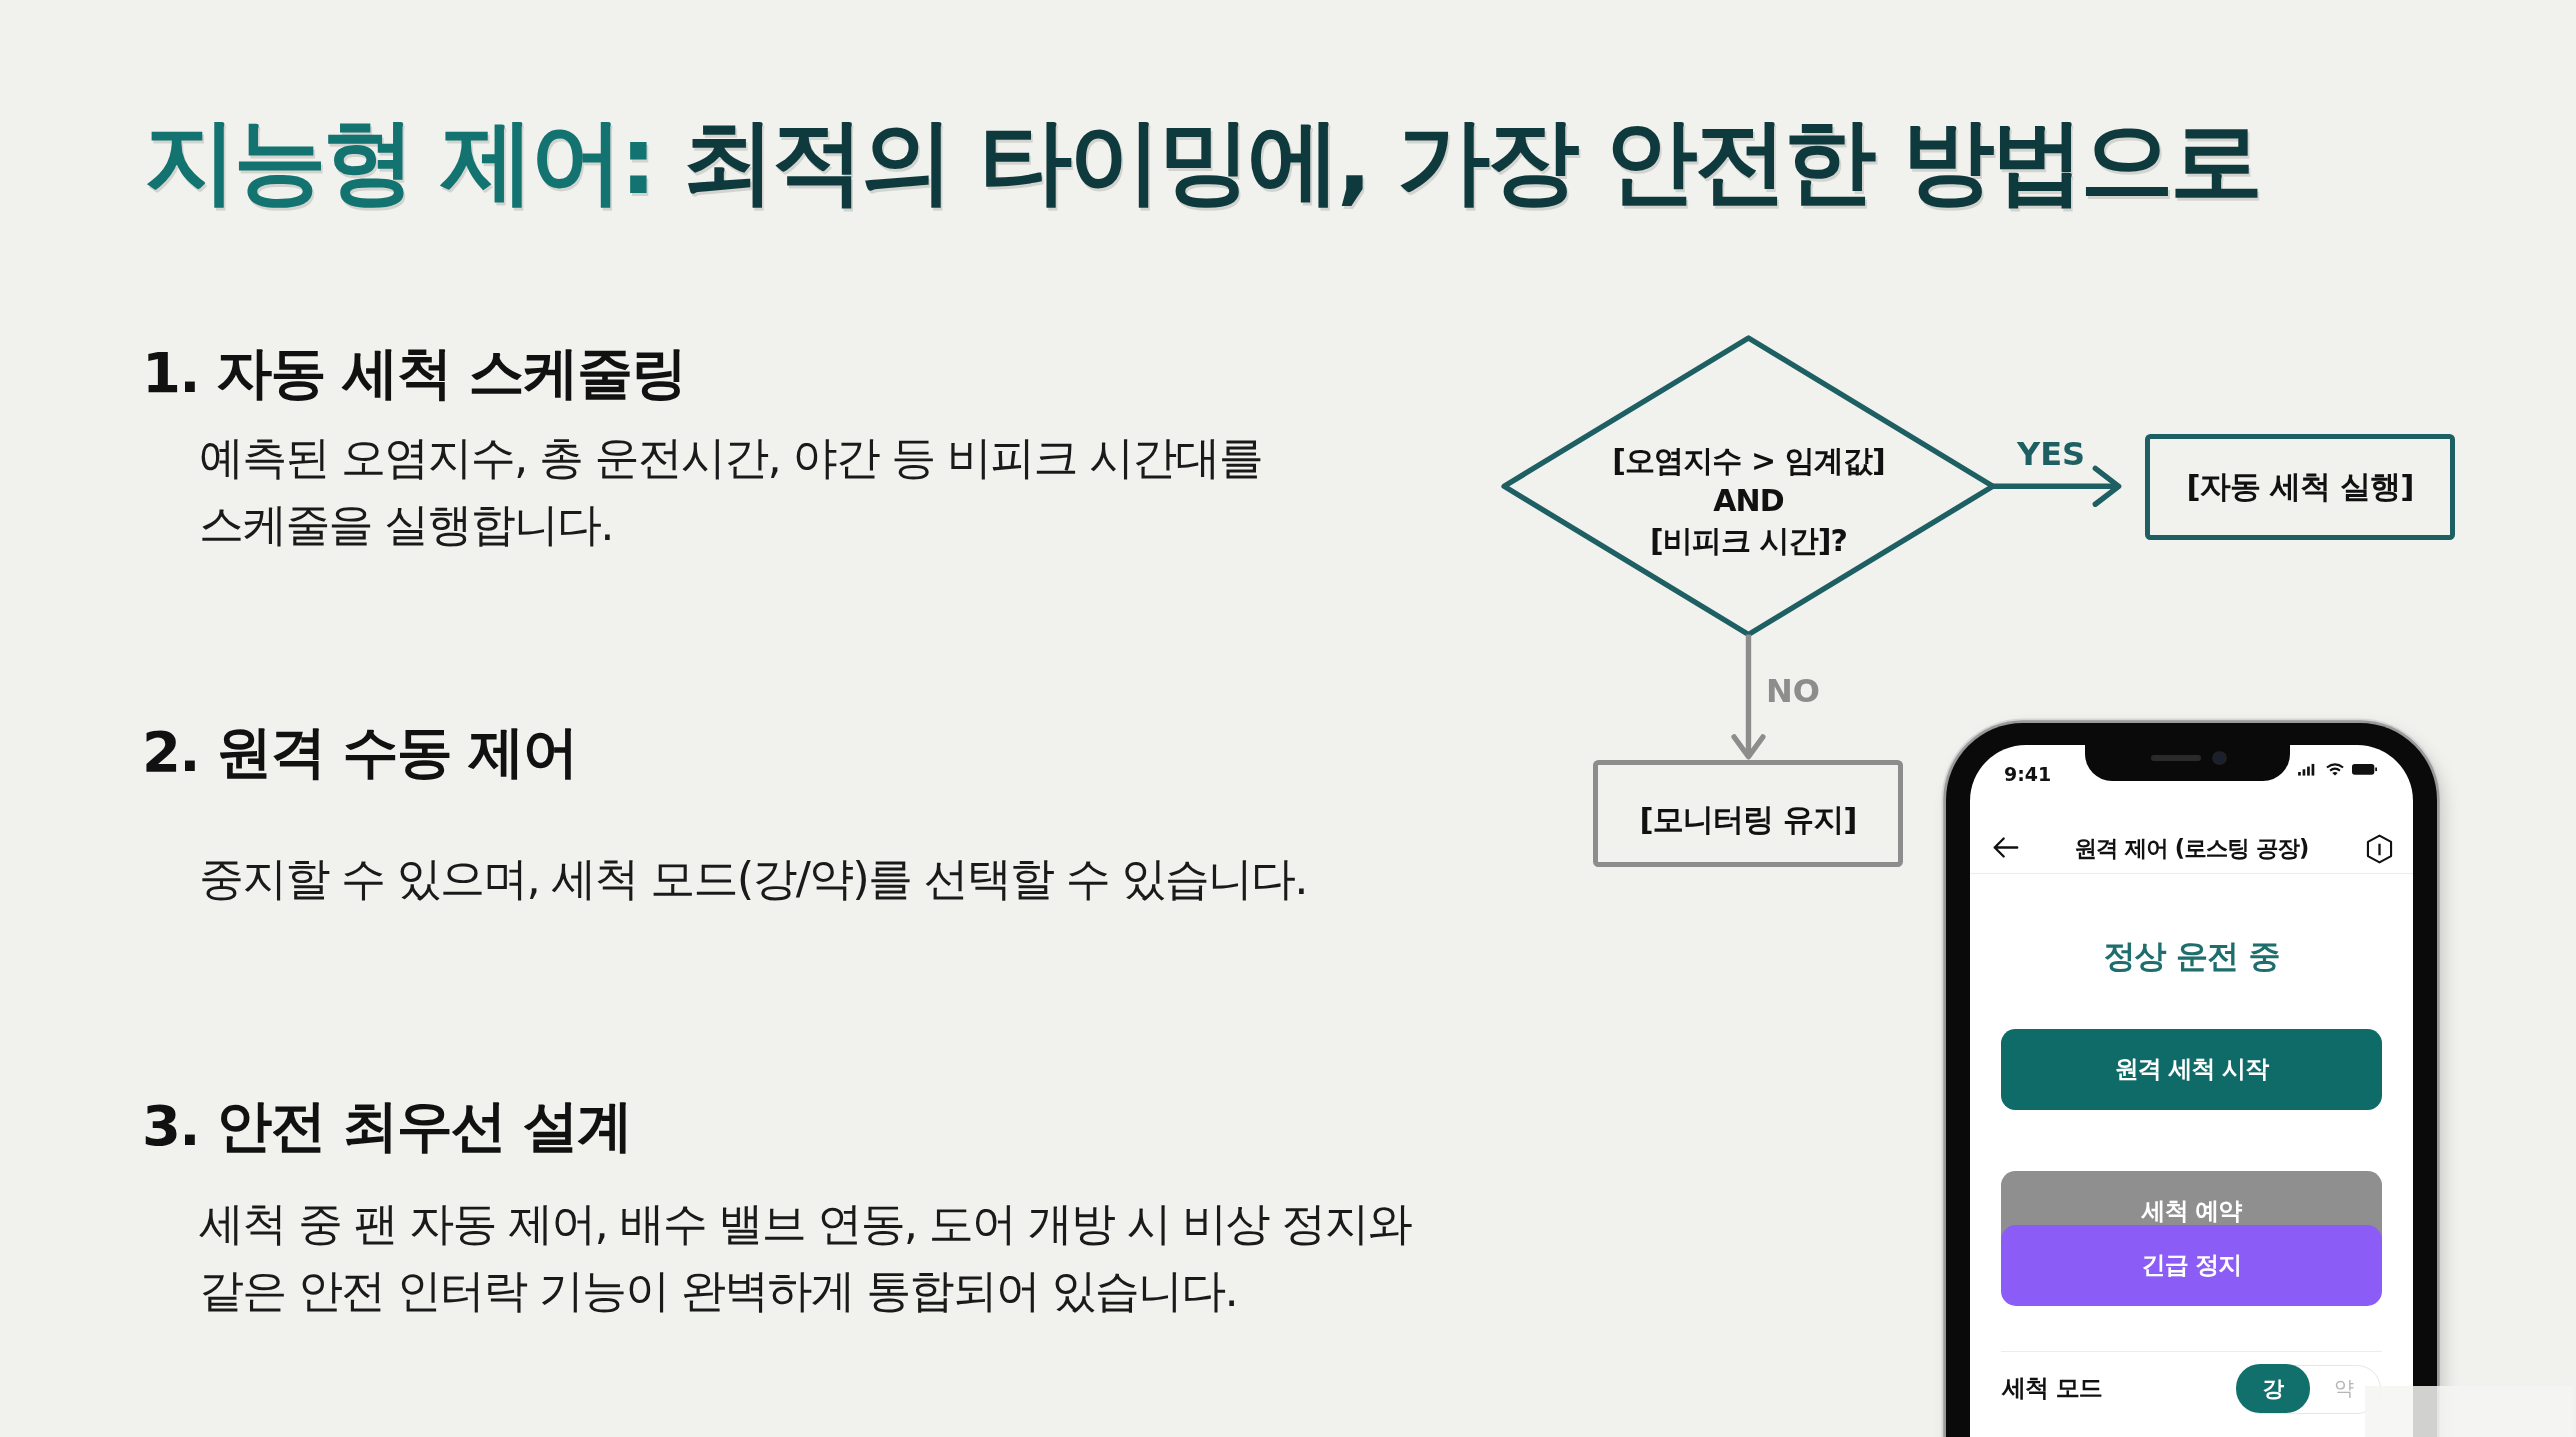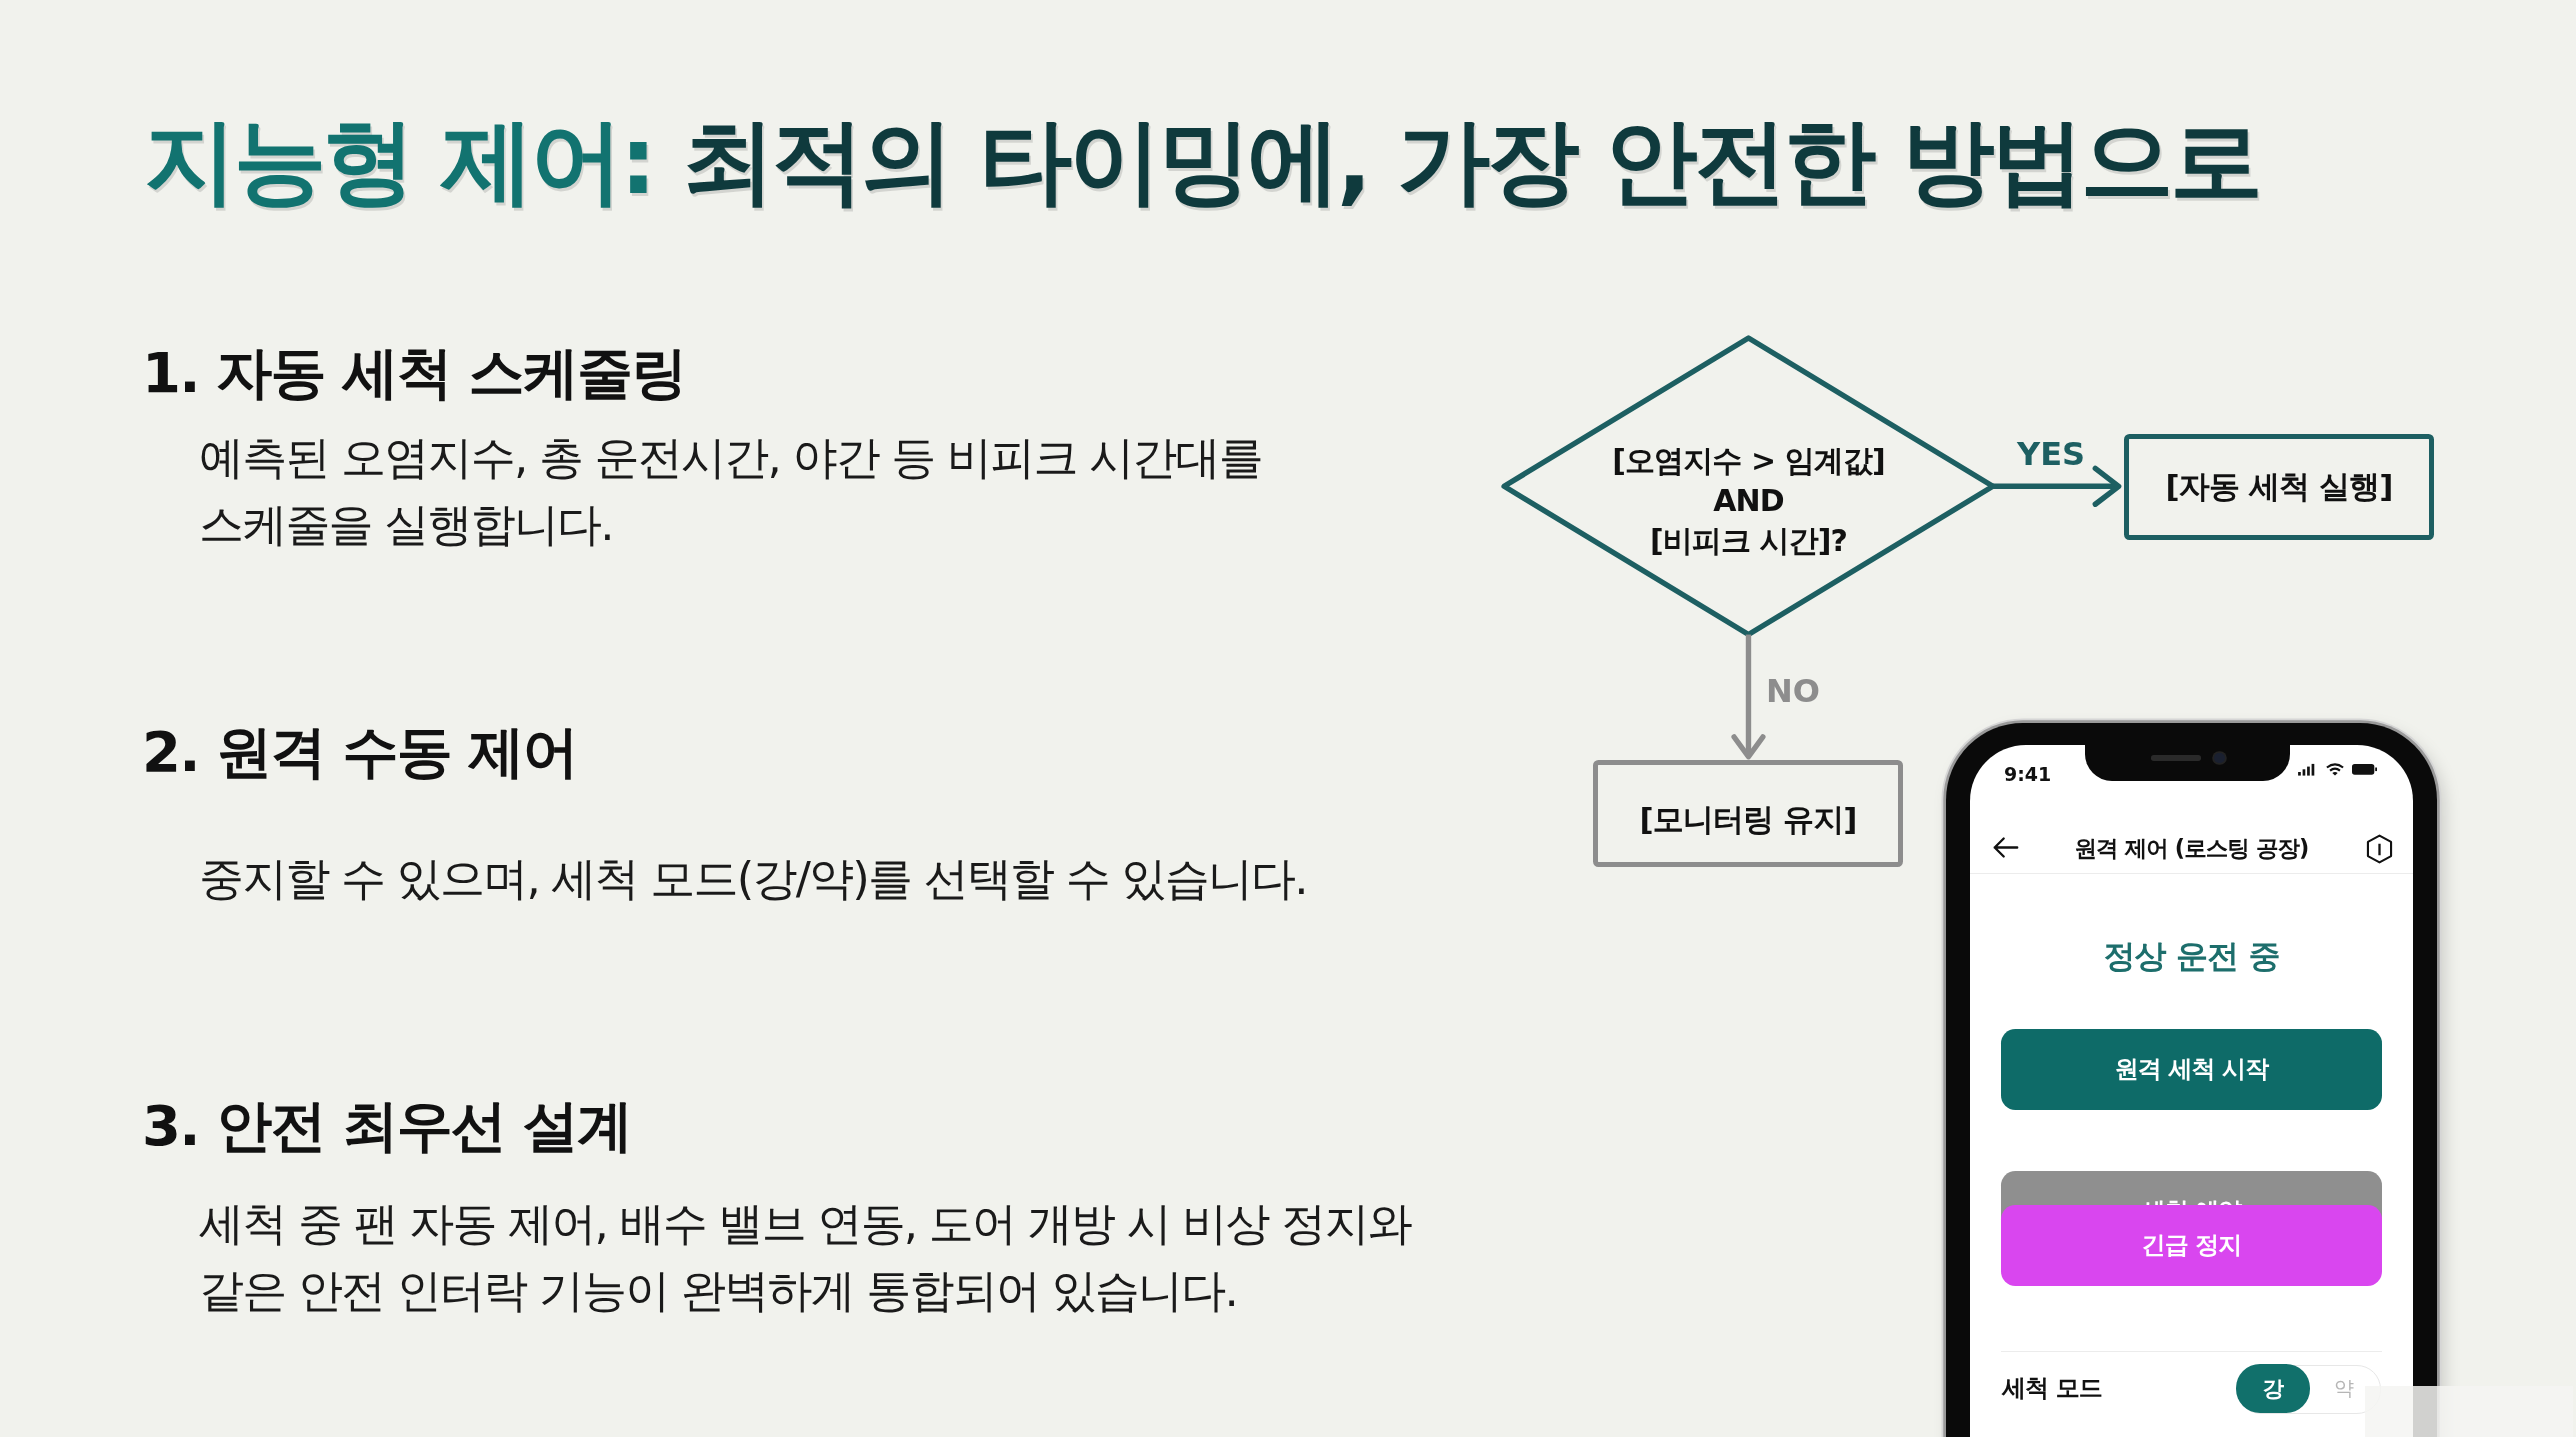--- a/index.html
+++ b/index.html
@@ -22,21 +22,21 @@
   }
   .body-text {
     font-size:45px; color:#1a1a1a; line-height:67px; letter-spacing:-1.8px; white-space:nowrap;
   }
   
   .fc-text { font-weight:bold; color:#111; text-align:center; white-space:nowrap; letter-spacing:-0.9px; }
   .box {
     position:absolute; box-sizing:border-box; display:flex; align-items:center; justify-content:center;
     border-radius:5.4px;
   }
-  .box-yes { border:5.4px solid #1d5f62; }
+  .box-yes { border:5.4px solid #1d5f62;margin-left:21px; }
   .box-no { border:5.4px solid #8d8d8d; }
   .flow-label { font-weight:bold; font-size:32px; }
   
   .phone {
     left:1946px; top:723px; width:491px; height:809px;
     border-radius:77px; background:#0a0a0a;
     box-shadow: 0 0 0 2.7px #9a9a9a, 0 0 0 4.5px #d6d6d6, 5.4px 7.2px 18px rgba(0,0,0,0.18);
   }
   .screen {
     position:absolute; left:24px; top:21.6px; right:24px; bottom:0;
@@ -55,21 +55,21 @@
   .back { position:absolute; left:20px; top:10.8px; }
   .info { position:absolute; right:18px; top:9px; }
   .hdr-divider { position:absolute; left:0; right:0; top:128px; height:1.8px; background:#ececec; }
   .state { position:absolute; left:0; right:0; top:190px; text-align:center; font-size:32px; font-weight:bold; color:#1d6e6c; letter-spacing:-0.9px; }
   .btn {
     position:absolute; left:31px; width:381px; height:81px; border-radius:14.4px;
     display:flex; align-items:center; justify-content:center; color:#fff; font-size:24px; font-weight:bold; letter-spacing:-0.9px;
   }
   .btn-start { top:284px; background:#0e6b68; }
   .btn-reserve { top:383px; background:#8f8f8f;margin-top:43px; }
-  .btn-stop { top:460px; background:#d946ef; }
+  .btn-stop { top:480px; background:#8b5cf6;border-radius:15px; }
   .mode-divider { position:absolute; left:31px; right:31px; top:606px; height:1.8px; background:#ececec; }
   .mode-label { position:absolute; left:32px; top:627px; font-size:24px; font-weight:bold; color:#111; letter-spacing:-0.9px; }
   .toggle {
     position:absolute; left:267px; top:620px; width:144px; height:49px; border-radius:24px;
     border:1.8px solid #e7e7e7; box-sizing:border-box; background:#fff;
   }
   .toggle-on {
     position:absolute; left:-1.8px; top:-1.8px; width:74px; height:49px; border-radius:24px; background:#11706b;
     color:#fff; font-size:21.6px; font-weight:bold; display:flex; align-items:center; justify-content:center;
   }

